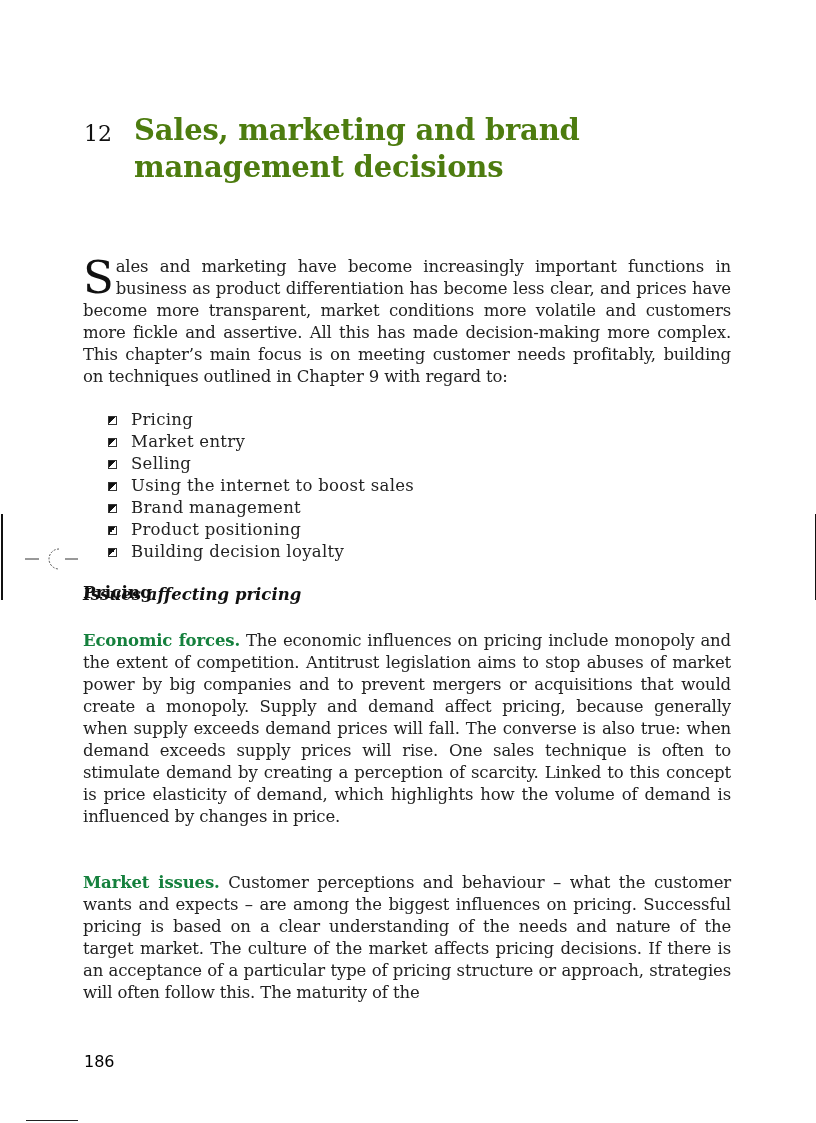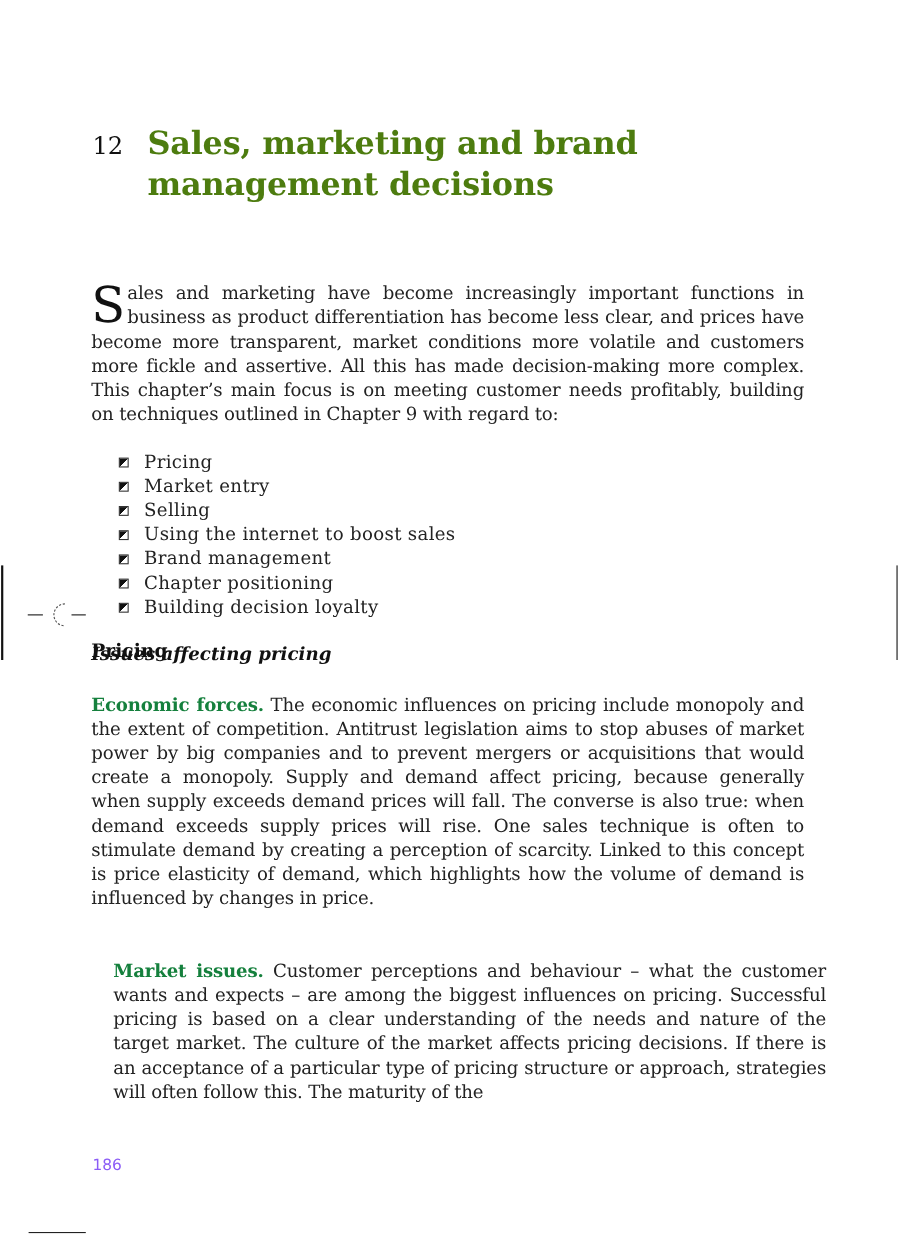--- a/index.html
+++ b/index.html
@@ -41,27 +41,27 @@
 
   .section-heading {
     position: absolute; left: 83px; top: 582px; font-size: 17px; font-weight: bold;
     font-family: "DejaVu Serif", serif; color: #111;
   }
   .subsection-heading {
     position: absolute; left: 83px; top: 585px; font-size: 16.5px; font-weight: bold; font-style: italic;
     font-family: "DejaVu Serif", serif; color: #111;
   }
   .para1 { top: 630px; }
-  .para2 { top: 872px; margin-left: 20px; }
+  .para2 { top: 872px; }
   .run-in { font-weight: bold; color: #15803d; }
   .body-text p { margin: 0; }
 
   .page-number {
-    position: absolute; left: 84px; top: 1052px; font-size: 14px;
-    font-family: "DejaVu Sans", sans-serif; color: #8b5cf6;
+    position: absolute; left: 84px; top: 1052px; font-size: 16px;
+    font-family: "DejaVu Sans", sans-serif; color: #000000;
   }
   .bottom-rule { position: absolute; left: 26px; top: 1120px; width: 52px; height: 1px; background: #222; }
   .crop-mark-left { position: absolute; left: 1px; top: 514px; width: 2px; height: 86px; background: #111; }
   .crop-mark-right { position: absolute; left: 815px; top: 514px; width: 2px; height: 86px; background: #111; }
   .registration-mark { position: absolute; left: 25px; top: 546px; width: 55px; height: 26px; }
 </style>
 </head>
 <body>
 
 <div class="page">
@@ -102,21 +102,21 @@
     <li>
         <span class="bullet-icon"></span>
         <span>Using the internet to boost sales</span>
       </li>
     <li>
         <span class="bullet-icon"></span>
         <span>Brand management</span>
       </li>
     <li>
         <span class="bullet-icon"></span>
-        <span>Chapter positioning</span>
+        <span>Product positioning</span>
       </li>
     <li>
         <span class="bullet-icon"></span>
         <span>Building decision loyalty</span>
       </li>
   </ul>
 
   <div class="section-heading">Pricing</div>
   <div class="subsection-heading">Issues affecting pricing</div>
 

